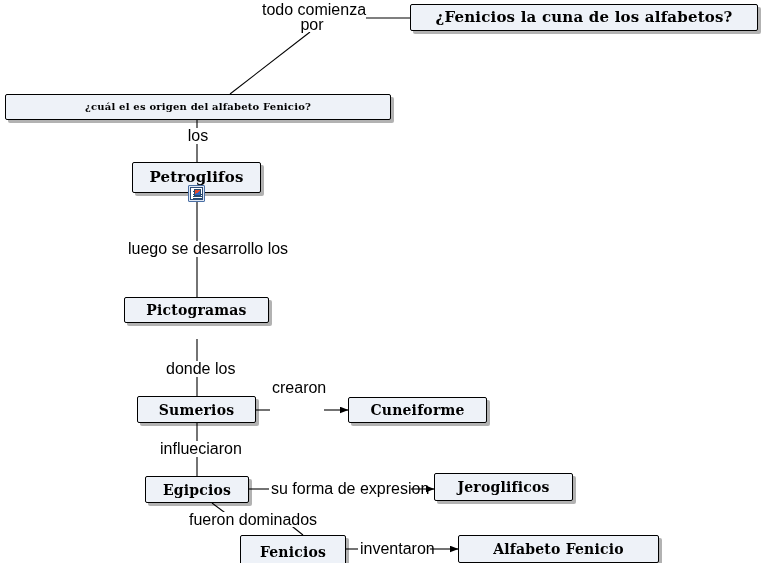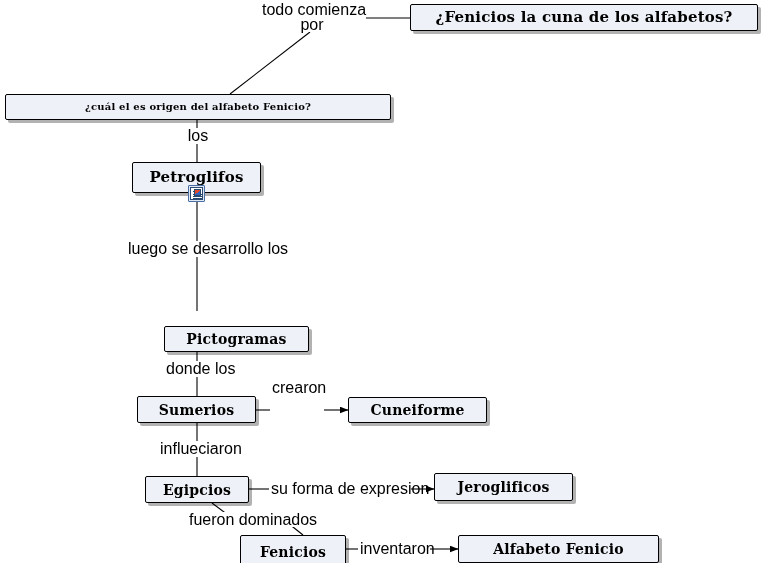--- a/index.html
+++ b/index.html
@@ -146,21 +146,21 @@
   </div>
 
   <div class="node" style="left:5px; top:94px; width:386px; height:26px; font-size:10px;">
     <span class="node-label">¿cuál el es origen del alfabeto Fenicio?</span>
   </div>
 
   <div class="node" style="left:132px; top:162px; width:129px; height:31px; font-size:15px;">
     <span class="node-label">Petroglifos</span>
   </div>
 
-  <div class="node" style="left:124px; top:326px; width:145px; height:26px; font-size:14px;margin-left:40px;">
+  <div class="node" style="left:124px; top:297px; width:145px; height:26px; font-size:14px;">
     <span class="node-label">Pictogramas</span>
   </div>
 
   <div class="node" style="left:137px; top:396px; width:119px; height:27px; font-size:14px;">
     <span class="node-label">Sumerios</span>
   </div>
 
   <div class="node" style="left:348px; top:397px; width:139px; height:26px; font-size:14px;">
     <span class="node-label">Cuneiforme</span>
   </div>

